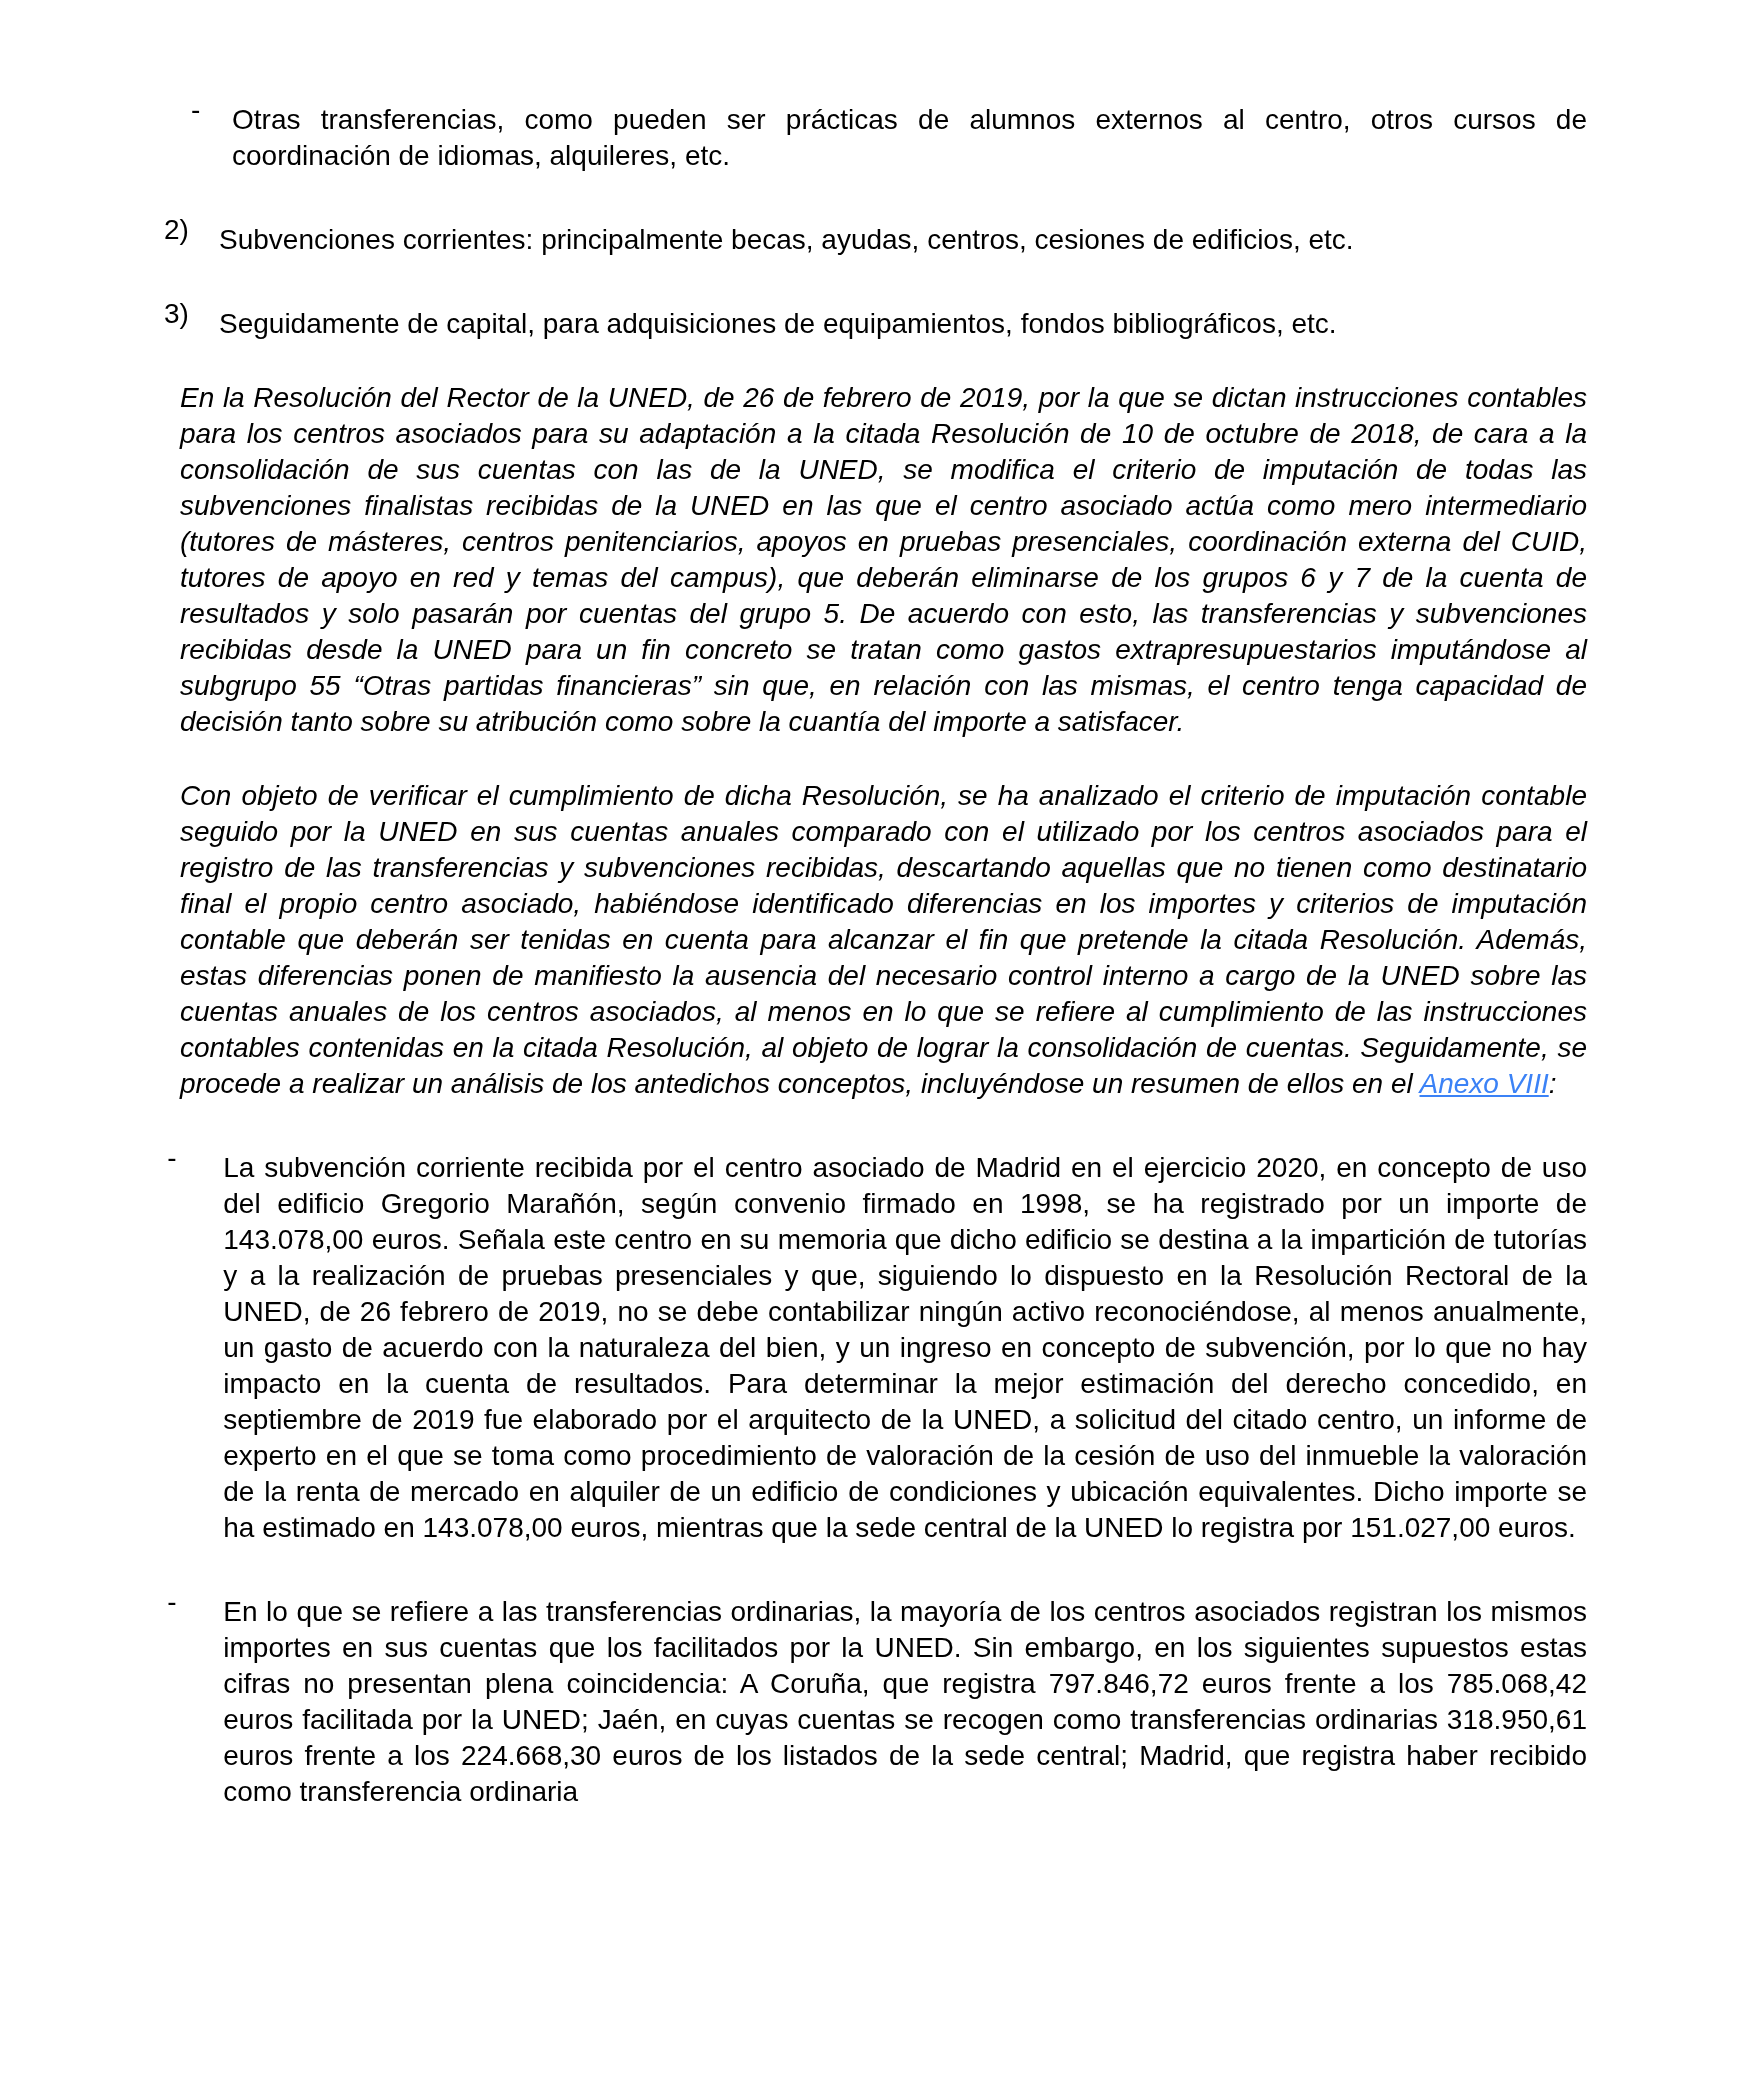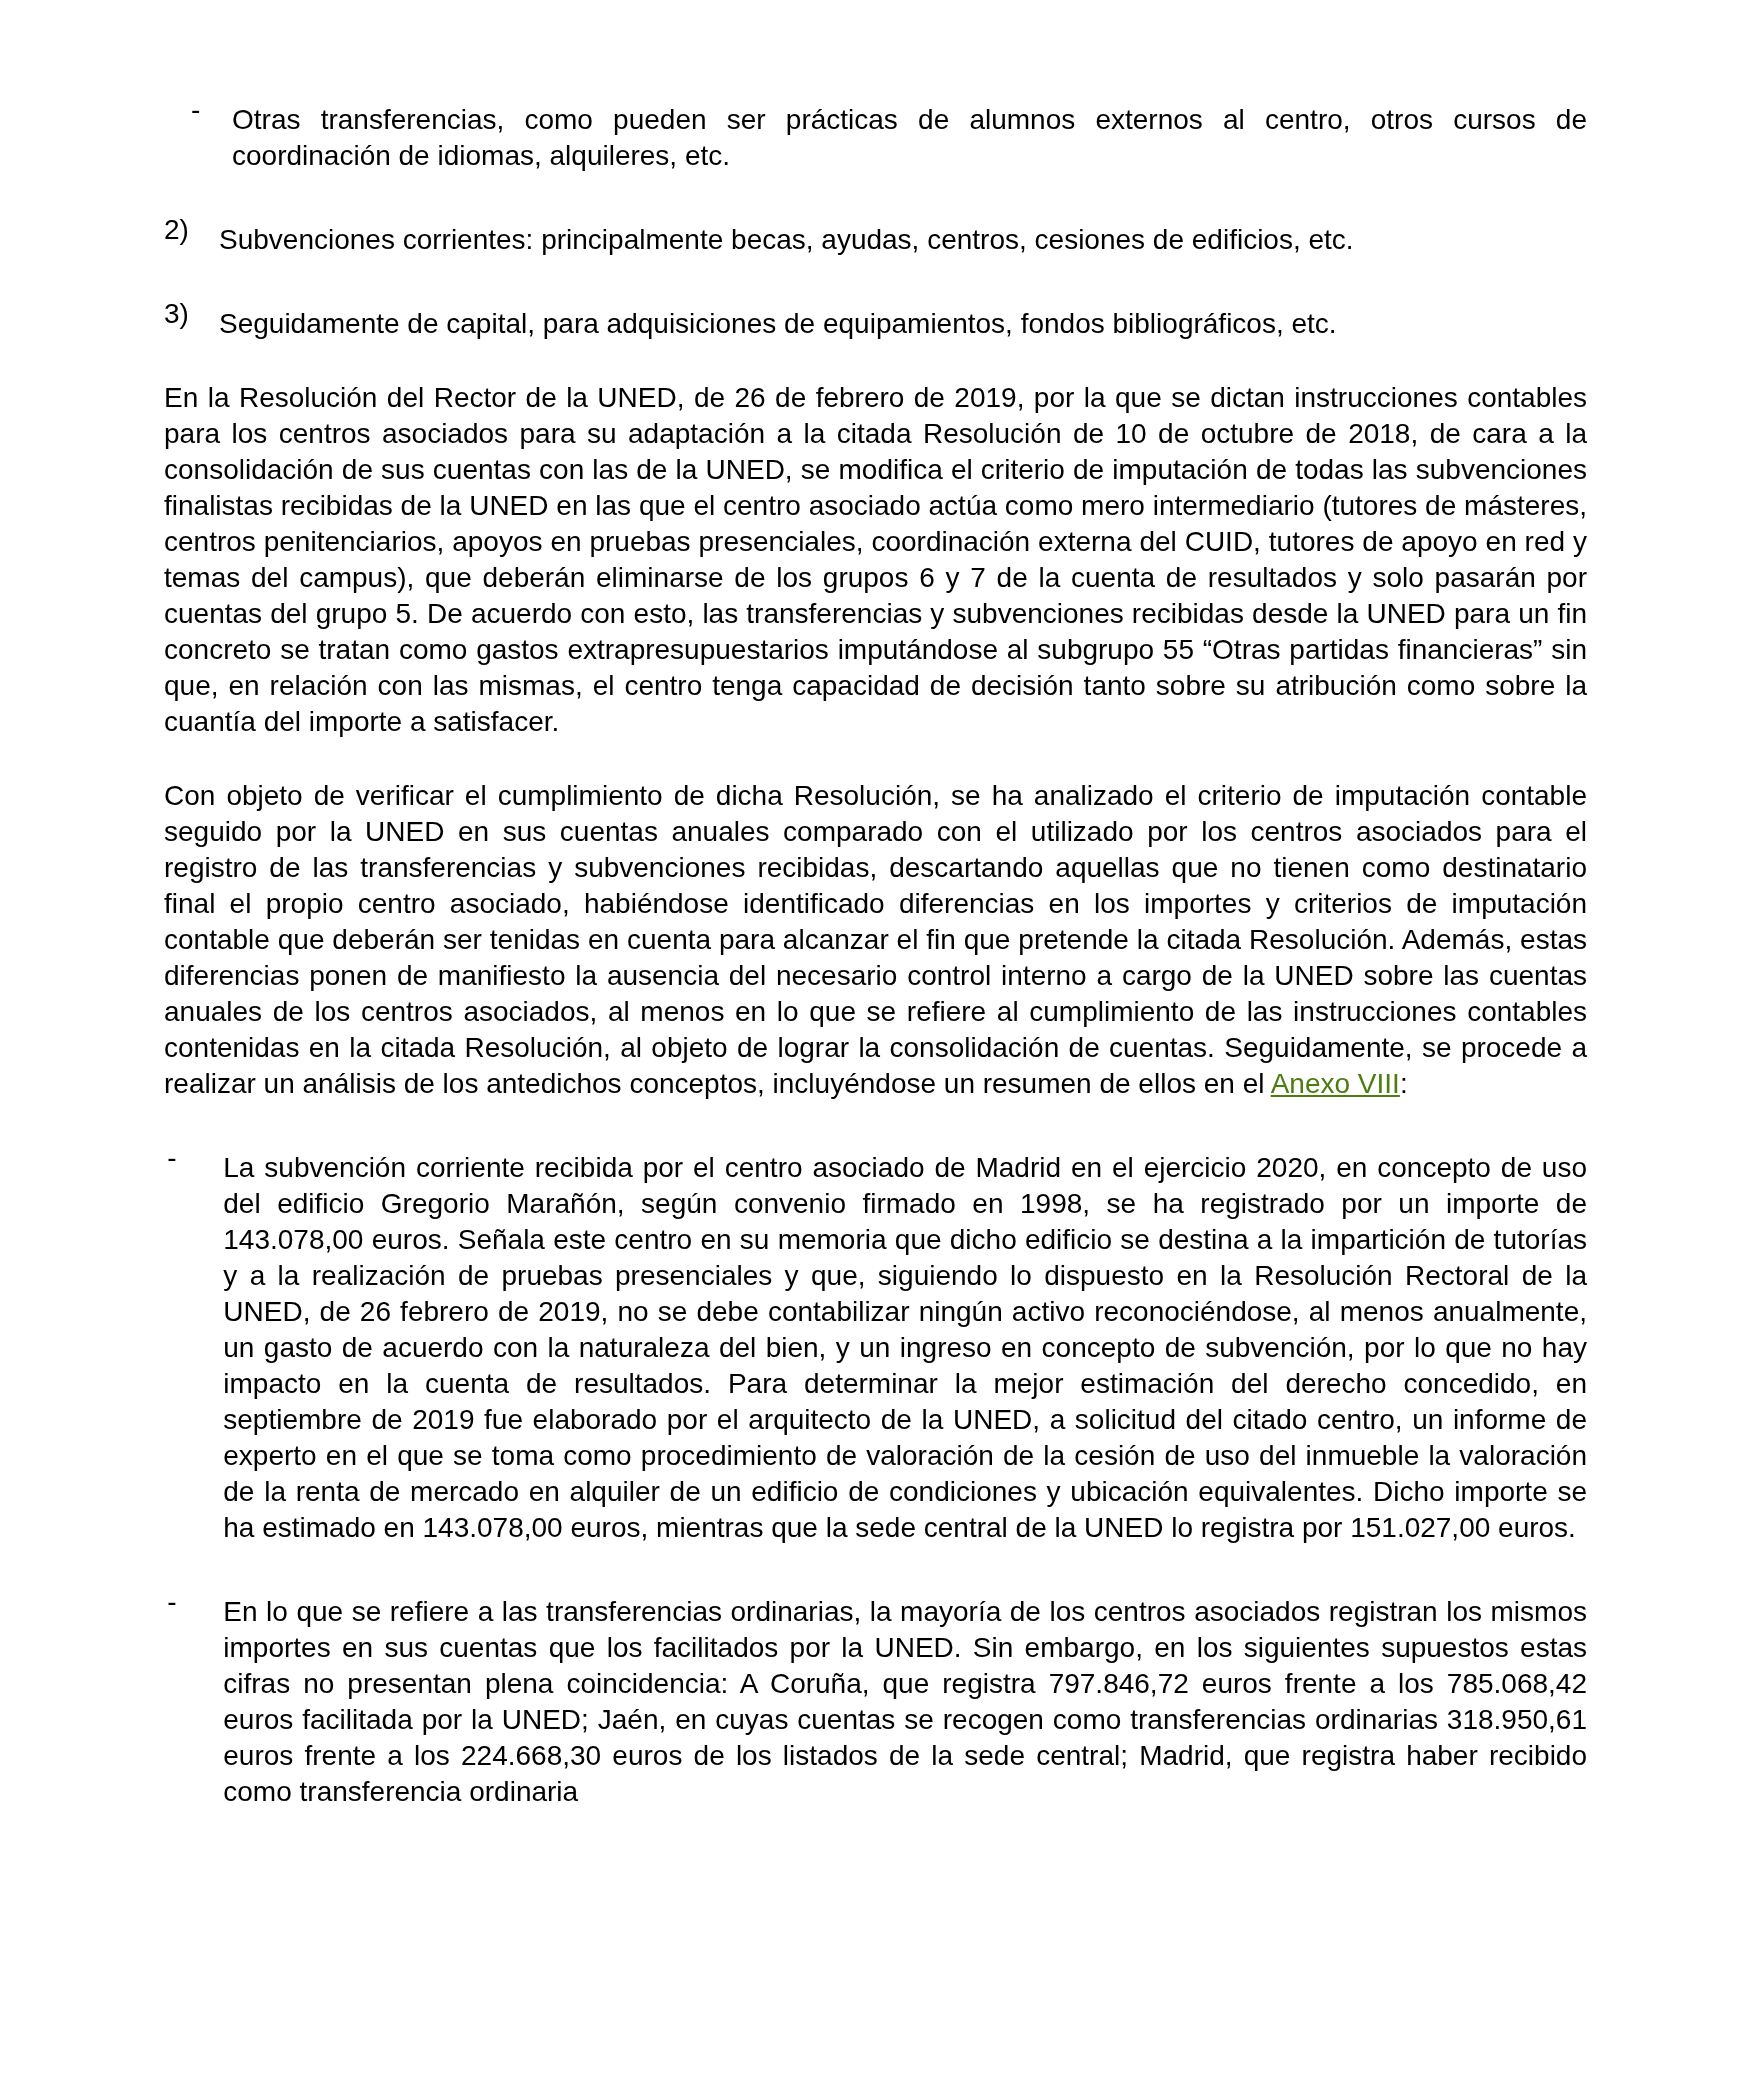--- a/index.html
+++ b/index.html
@@ -36,29 +36,30 @@
   }
   
   .indent1 { margin-left: 27px; }
   .indent1 .marker { width: 41px; }
   
   .numbered .marker { width: 55px; }
   
   .sub { margin-left: 3.3px; }
   .sub .marker { width: 56px; }
   .para {
-    margin: 0 0 38px 0;
+    margin: 0 0 38px 16px;
     text-align: justify;
+    font-style: italic;
   }
   .heading-italic {
     font-style: italic;
     margin: 0 0 38px 0;
   }
   .link {
-    color: #4d7c0f;
+    color: #3b82f6;
     text-decoration: underline;
     cursor: pointer;
   }
   .last { margin-bottom: 0; }
 </style>
 </head>
 <body>
 
 <div class="page">
 

